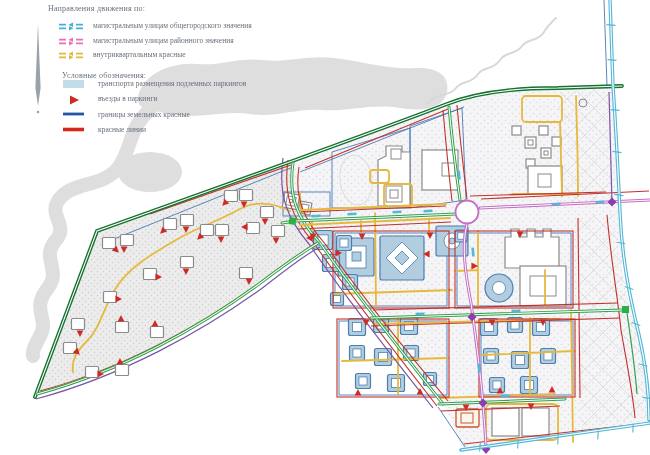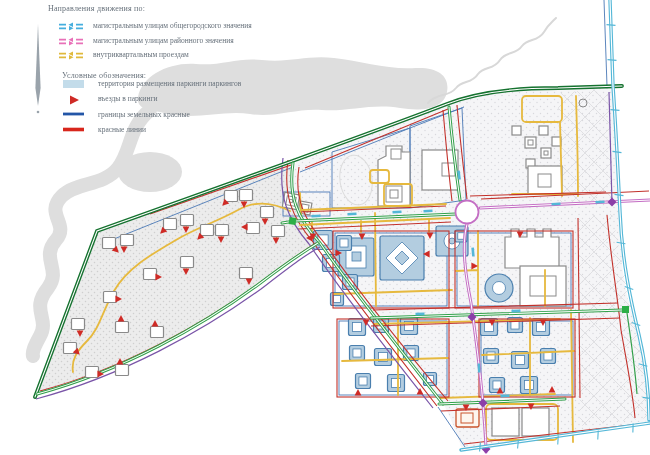--- a/index.html
+++ b/index.html
@@ -430,33 +430,33 @@
     <li class="lg-item">
       <span class="ic">
         <svg width="26" height="9" viewBox="0 0 26 9">
           <g color="#e0b93c">
             <path d="M1,2.7 H8 M18,2.7 H25 M1,6.3 H8 M18,6.3 H25" stroke="currentColor" stroke-width="1.7" fill="none"></path>
             <polygon points="15,0.4 10.5,2.7 15,5" fill="currentColor"></polygon>
             <polygon points="11,4 15.5,6.3 11,8.6" fill="currentColor"></polygon>
           </g>
         </svg>
       </span>
-      <span>внутриквартальным проездам</span>
+      <span>внутриквартальным красные</span>
     </li>
   </ul>
 
   <div class="lg-title2">Условные обозначения:</div>
   <ul class="lg-list lg2">
     <li class="lg-item">
       <span class="ic">
         <svg width="26" height="8" viewBox="0 0 26 8">
           <rect x="0" y="0" width="21" height="8" fill="#c3dcea"></rect>
         </svg>
       </span>
-      <span>территория размещения паркинги паркингов</span>
+      <span>транспорта размещения подземных паркингов</span>
     </li>
     <li class="lg-item">
       <span class="ic">
         <svg width="26" height="10" viewBox="0 0 26 10">
           <polygon points="7,0.5 16,5 7,9.5" fill="#cf2b26"></polygon>
         </svg>
       </span>
       <span>въезды в паркинги</span>
     </li>
     <li class="lg-item">

